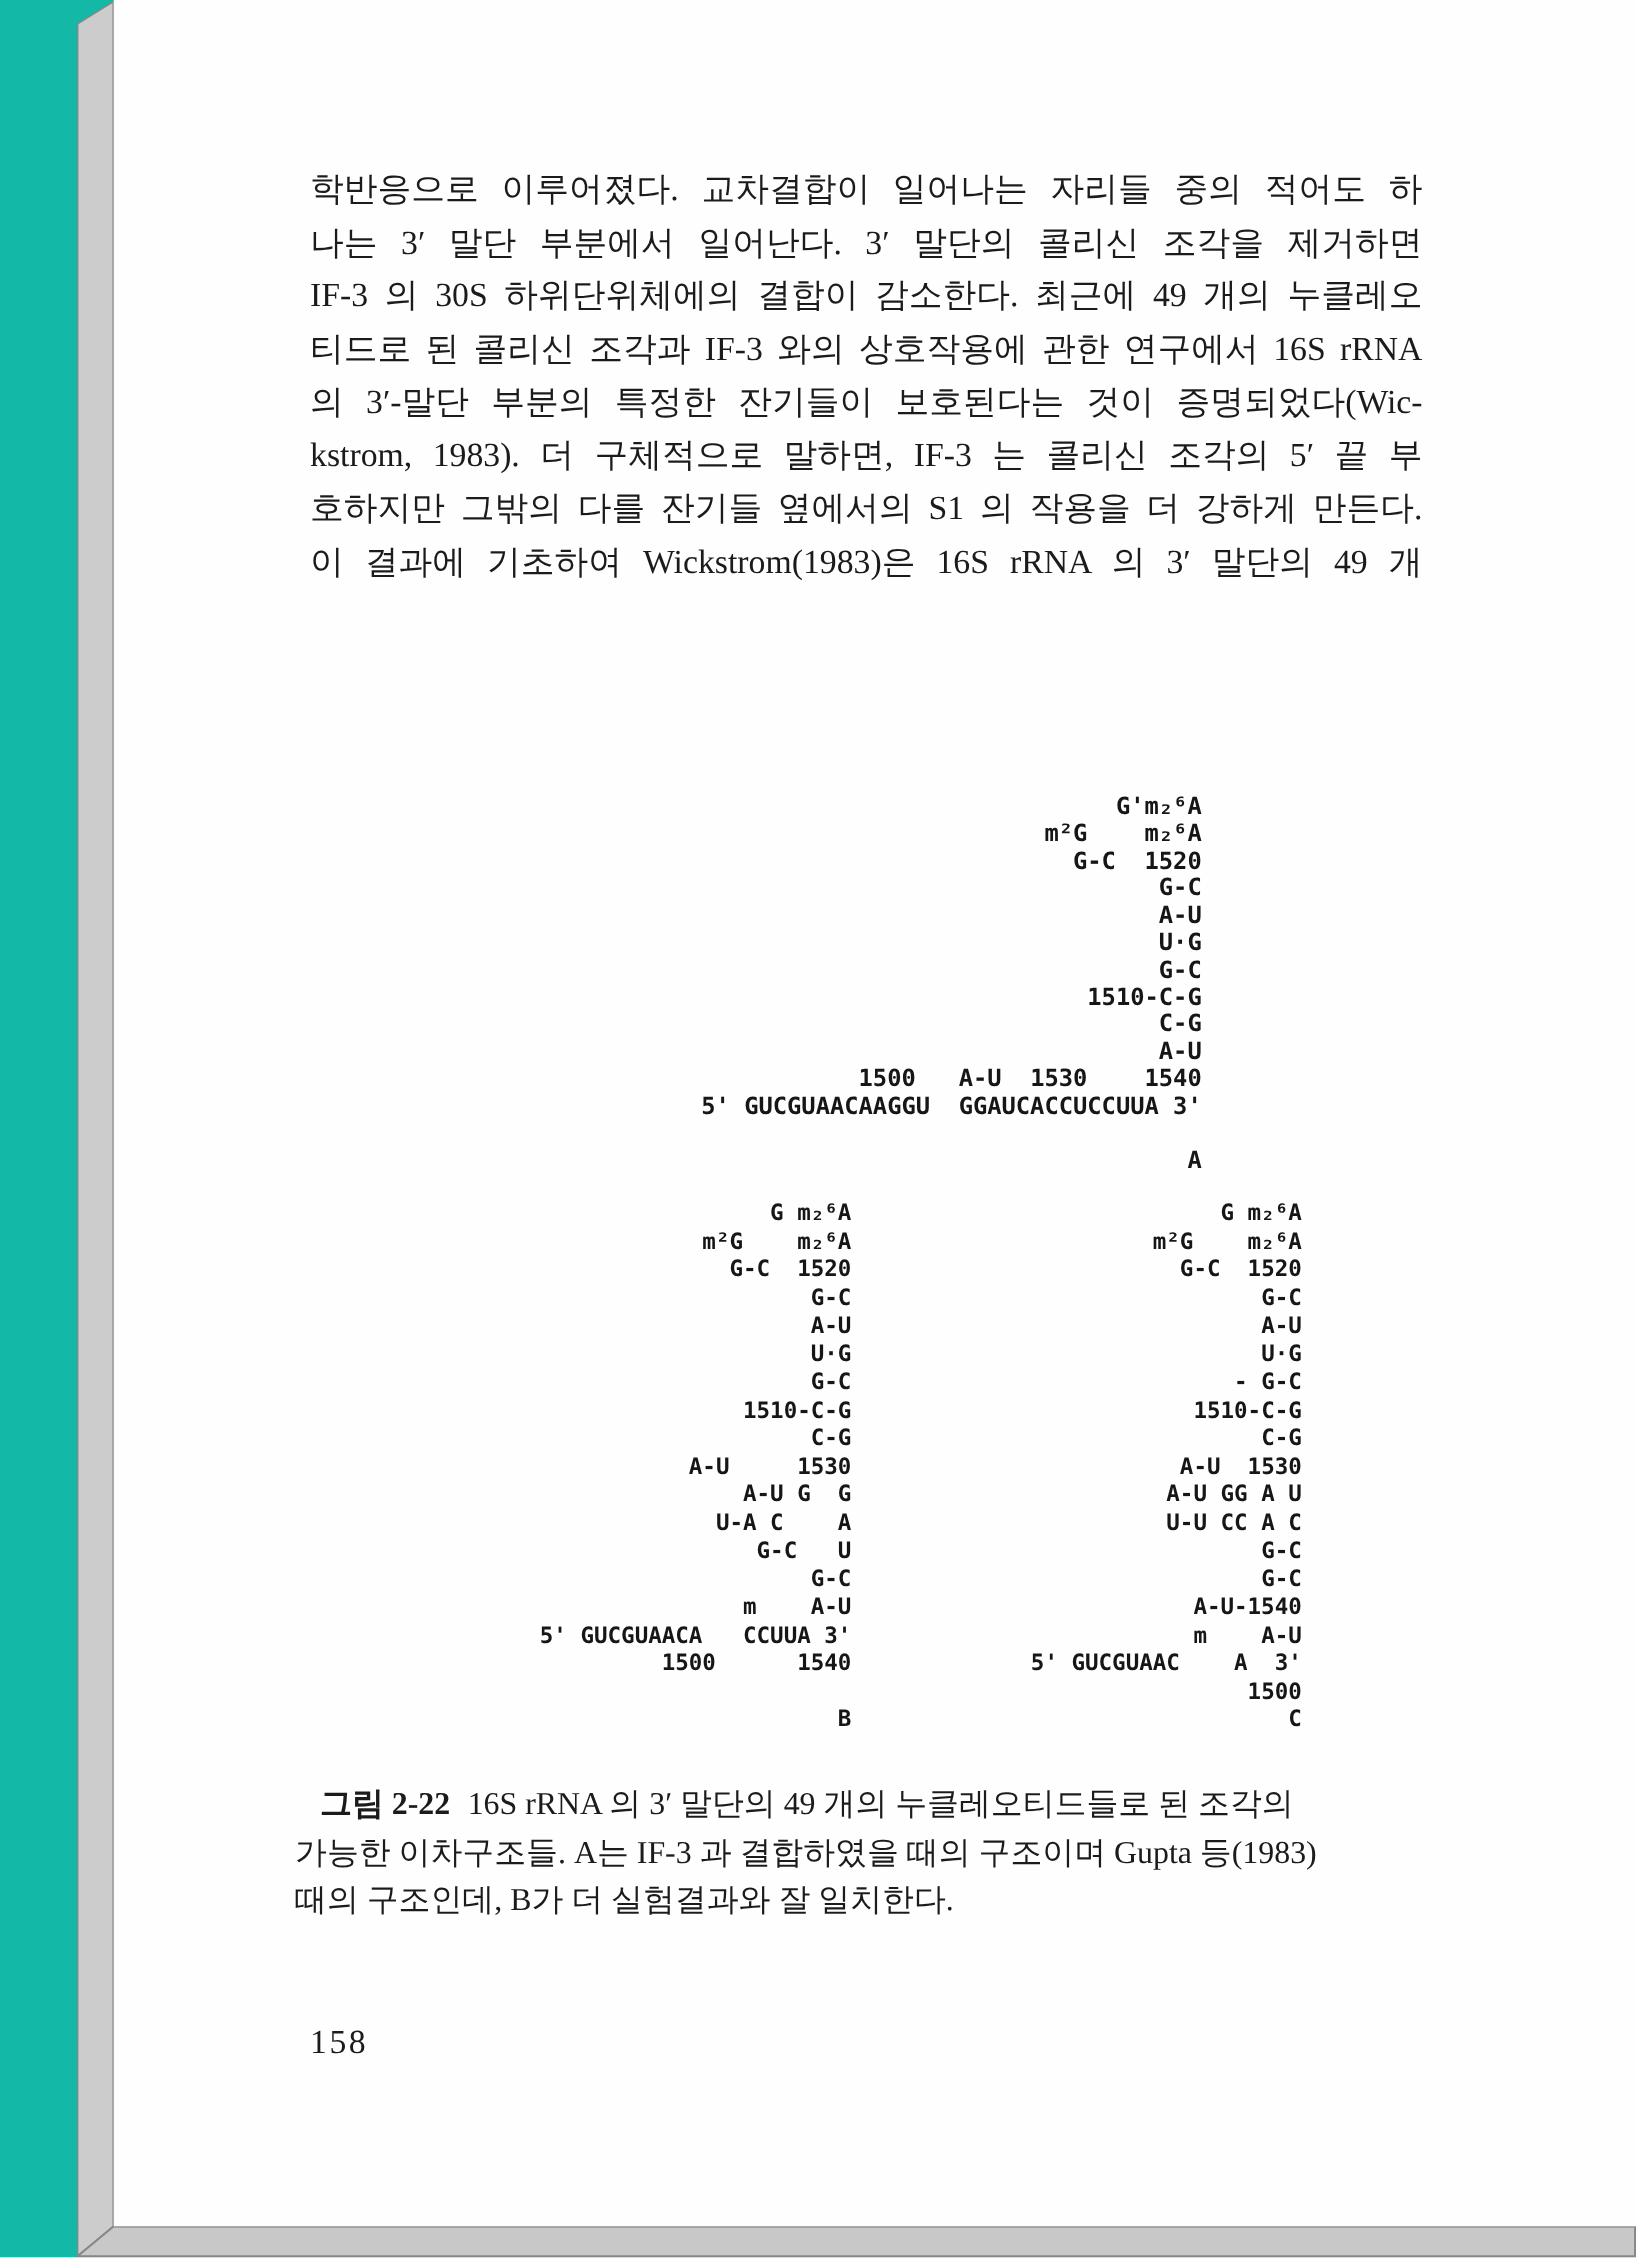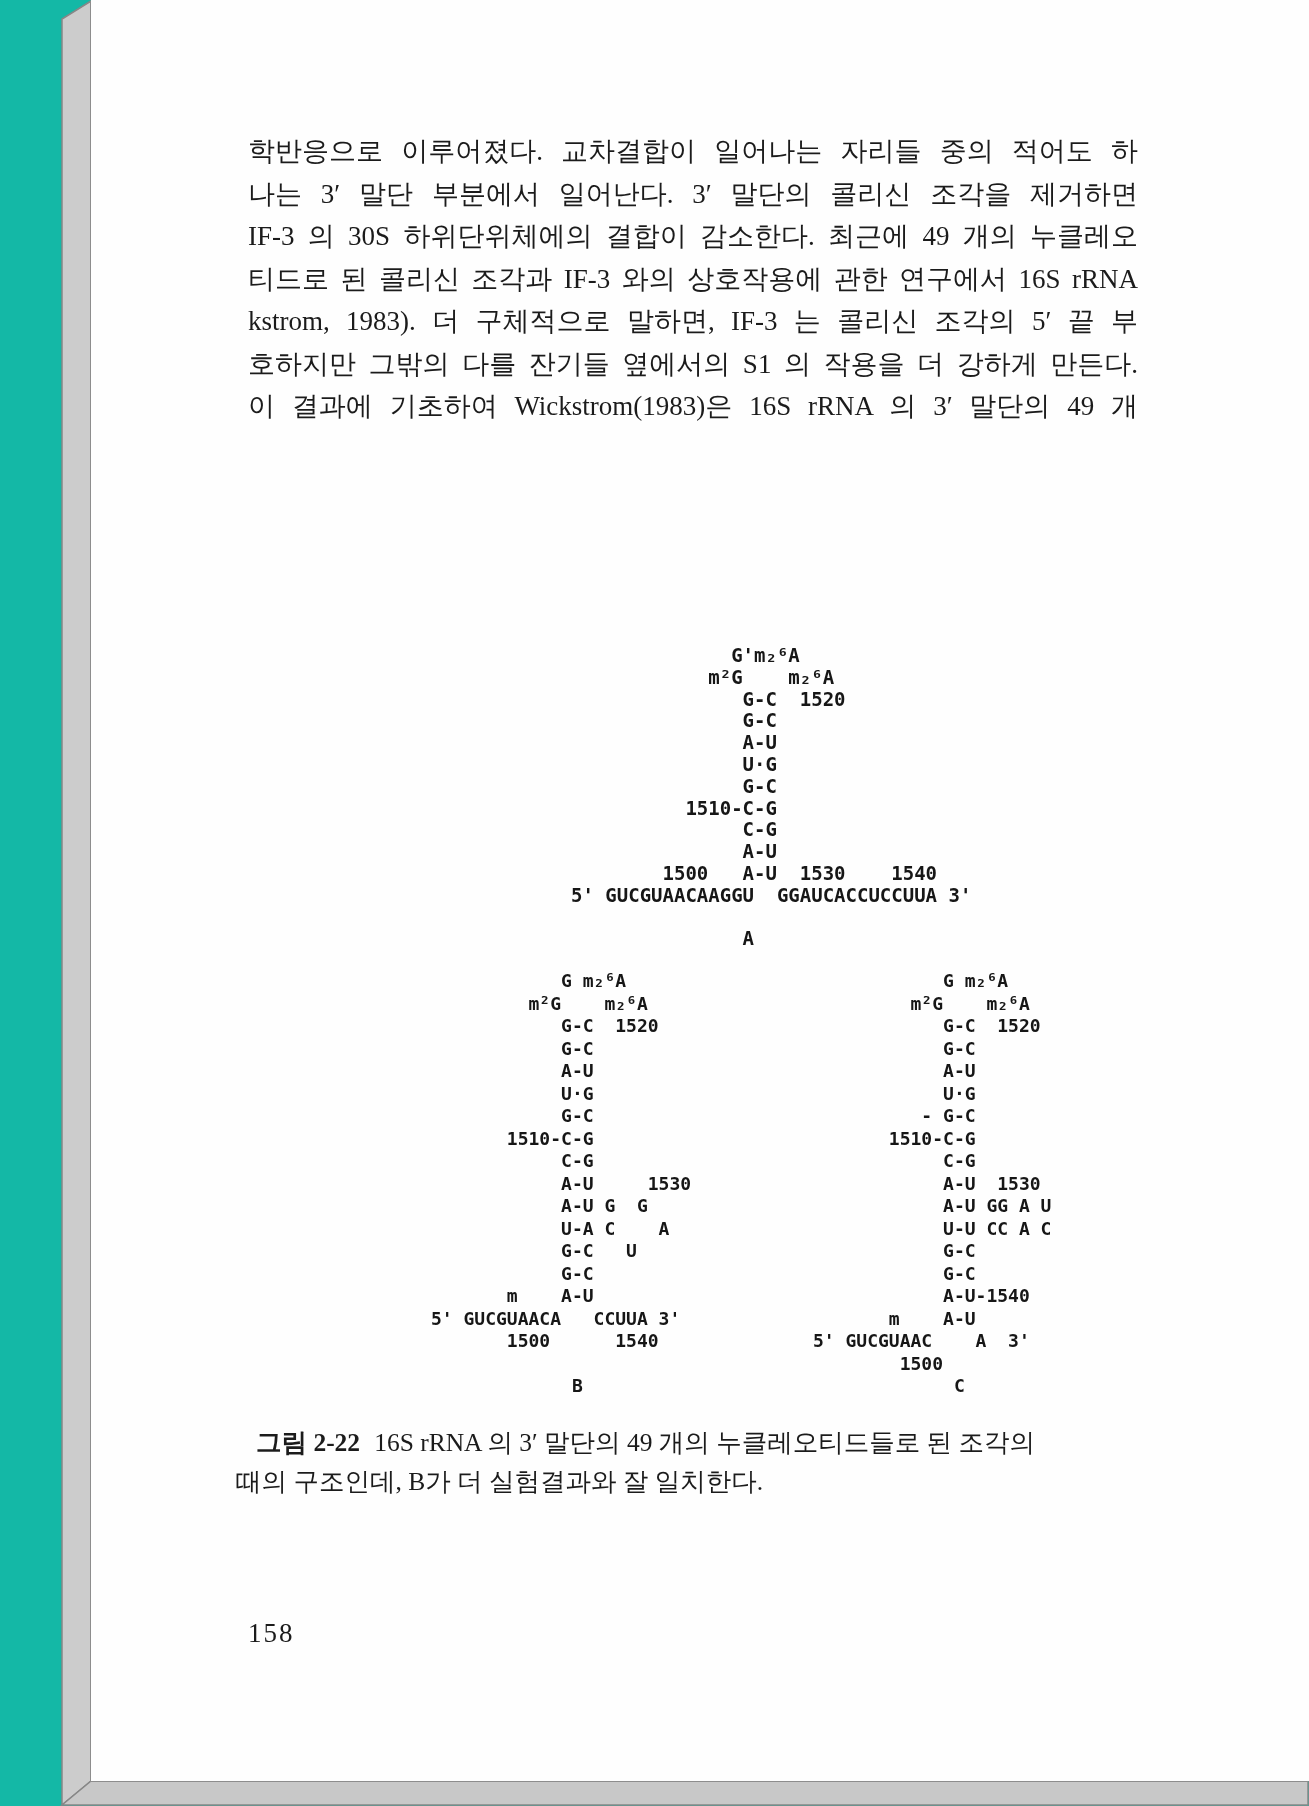--- a/index.html
+++ b/index.html
@@ -5,22 +5,22 @@
   html,body{margin:0;padding:0;background:#ffffff;}
   #stage{position:relative;width:1309px;height:1806px;background:#14b8a6;overflow:hidden;
          font-family:"Liberation Serif","DejaVu Serif",serif;color:#1b1b1b;}
   #edges{position:absolute;left:0;top:0;width:1309px;height:1806px;}
   .page-face{position:absolute;left:91px;top:0;width:1218px;height:1781px;background:#fefefe;}
   
   .body-par{position:absolute;left:248px;top:130px;width:890px;font-size:27px;}
   .body-line{height:42.5px;line-height:42.5px;white-space:nowrap;
              text-align:justify;text-align-last:justify;}
   
-  pre.rna{position:absolute;margin:18px;font-family:"DejaVu Sans Mono",monospace;
-          font-weight:bold;color:#161616;white-space:pre;}
+  pre.rna{position:absolute;margin:8px;font-family:"DejaVu Sans Mono",monospace;
+          font-weight:bold;color:#161616;white-space:pre;text-align:right;}
   #rna-a{left:553px;top:627px;font-size:19px;line-height:21.8px;}
   #rna-b{left:413px;top:952px;font-size:18px;line-height:22.5px;}
   #rna-c{left:795px;top:952px;font-size:18px;line-height:22.5px;}
   
   .caption{position:absolute;left:236px;top:1424px;width:892px;font-size:25.5px;}
   .cap-line{height:38.5px;line-height:38.5px;white-space:nowrap;}
   .cap-line:first-child{padding-left:20px;}
   .cap-lead{font-weight:bold;margin-right:14px;}
   
   .pageno{position:absolute;left:248px;top:1618px;font-size:27px;letter-spacing:2px;}
@@ -36,20 +36,21 @@
     <path d="M91,1 L91,1781 L1308,1781" fill="none" stroke="#8d8d8d" stroke-width="2"></path>
   </svg>
 
   <div class="page-face"></div>
 
   <div class="body-par">
       <div class="body-line">학반응으로 이루어졌다. 교차결합이 일어나는 자리들 중의 적어도 하</div>
       <div class="body-line">나는 3′ 말단 부분에서 일어난다. 3′ 말단의 콜리신 조각을 제거하면</div>
       <div class="body-line">IF-3 의 30S 하위단위체에의 결합이 감소한다. 최근에 49 개의 누클레오</div>
       <div class="body-line">티드로 된 콜리신 조각과 IF-3 와의 상호작용에 관한 연구에서 16S rRNA</div>
+      <div class="body-line">의 3′-말단 부분의 특정한 잔기들이 보호된다는 것이 증명되었다(Wic-</div>
       <div class="body-line">kstrom, 1983). 더 구체적으로 말하면, IF-3 는 콜리신 조각의 5′ 끝 부</div>
       <div class="body-line">호하지만 그밖의 다를 잔기들 옆에서의 S1 의 작용을 더 강하게 만든다.</div>
       <div class="body-line">이 결과에 기초하여 Wickstrom(1983)은 16S rRNA 의 3′ 말단의 49 개</div>
     </div>
 
   <pre id="rna-a" class="rna">              G'm₂⁶A
             m²G    m₂⁶A
                G-C  1520
                G-C
                A-U
@@ -100,18 +101,19 @@
             A-U-1540
        m    A-U
 5' GUCGUAAC    A  3'
         1500
              C</pre>
 
   <div class="caption">
     <div class="cap-line">
       <b class="cap-lead">그림 2-22</b><span>16S rRNA 의 3′ 말단의 49 개의 누클레오티드들로 된 조각의</span>
     </div>
+    <div class="cap-line">가능한 이차구조들. A는 IF-3 과 결합하였을 때의 구조이며 Gupta 등(1983)</div>
     <div class="cap-line">때의 구조인데, B가 더 실험결과와 잘 일치한다.</div>
   </div>
 
   <div class="pageno">158</div>
 
 </div>
 
 </body></html>

